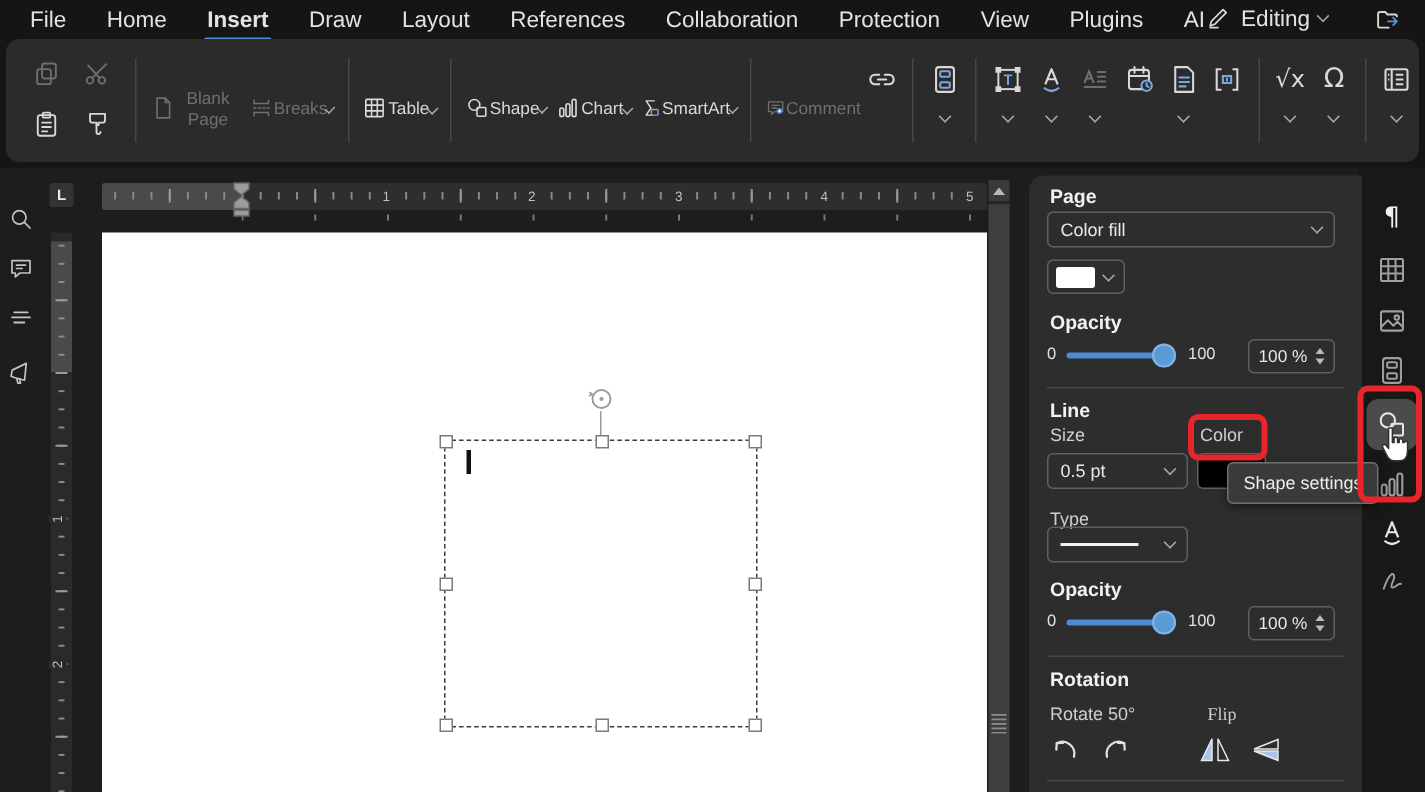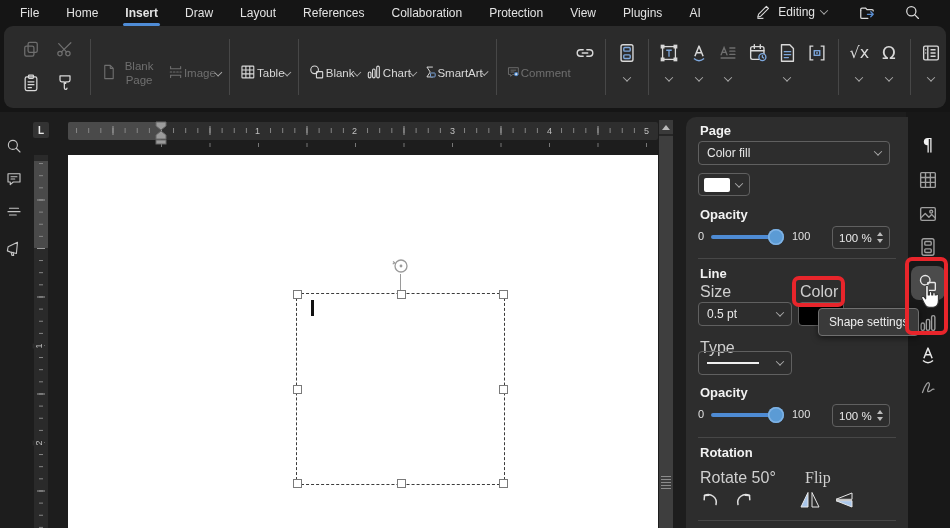--- a/index.html
+++ b/index.html
@@ -1,21 +1,21 @@
 <!DOCTYPE html>
 <html><head>
 <meta charset="utf-8">
 <style>
   html,body{margin:0;padding:0;background:#151515;width:950px;height:528px;overflow:hidden;
     font-family:"Liberation Sans","DejaVu Sans",sans-serif;-webkit-font-smoothing:antialiased;}
   .app{position:relative;width:950px;height:528px;color:#e8e8e8;}
 
   
   .menubar{position:absolute;left:0;top:0;width:950px;height:26px;display:flex;align-items:center;
-    font-size:12px;color:#e3e3e3;}
+    font-size:15px;color:#e3e3e3;}
   .mi{position:relative;margin-left:27px;cursor:default;white-space:nowrap;}
   .mi:first-child{margin-left:20px;}
   .mi.active{font-weight:bold;}
   .mi.active::after{content:"";position:absolute;left:-2px;right:-2px;bottom:-6px;height:3px;
     border-radius:2px;background:#4f8cd6;}
   .mb-right{margin-left:auto;display:flex;align-items:flex-start;padding-right:28px;}
   .editing{display:flex;align-items:center;gap:6px;}
   .mb-ic{display:inline-flex;width:18px;height:18px;}
   .chev{display:inline-block;width:5px;height:5px;border-right:1.4px solid #a9a9a9;
     border-bottom:1.4px solid #a9a9a9;transform:rotate(45deg) translate(-1px,-1px);}
@@ -74,21 +74,21 @@
   .sbtn{position:absolute;left:0;top:0;width:14px;height:14px;background:#3a3a3a;display:flex;align-items:center;justify-content:center;}
   .sbtn::after{content:"";width:0;height:0;border-left:4px solid transparent;border-right:4px solid transparent;border-bottom:5px solid #b9b9b9;}
   .sthumb{position:absolute;left:0;top:16px;bottom:0;width:14px;background:#3e3e3e;}
   .sgrip{position:absolute;left:2px;top:356px;width:10px;height:13px;
     background-image:linear-gradient(to bottom,#8c8c8c 0 1px,transparent 1px);background-size:10px 3px;background-repeat:repeat-y;}
 
   
   .panel{position:absolute;left:686px;top:5px;width:222px;height:411px;background:#2d2d2d;
     border-radius:10px 0 0 0;z-index:10;font-size:12px;color:#cfcfcf;}
   .ptitle{position:absolute;left:14px;font-size:13px;font-weight:bold;color:#f2f2f2;}
-  .plabel{position:absolute;font-size:16px;color:#cfcfcf;}
+  .plabel{position:absolute;font-size:12px;color:#cfcfcf;}
   .dropdown{position:absolute;border:1px solid #606060;border-radius:4px;display:flex;align-items:center;
     padding:0 8px;box-sizing:border-box;color:#e8e8e8;font-size:12px;}
   .dropdown .chev{margin-left:auto;}
   .swbtn{position:absolute;border:1px solid #606060;border-radius:4px;display:flex;align-items:center;
     padding:0 5px;box-sizing:border-box;gap:6px;}
   .sw{width:26px;height:14px;border-radius:2px;}
   .divider{position:absolute;left:12px;right:12px;height:1px;background:#474747;}
   .slr0,.slr100{position:absolute;font-size:11px;color:#e0e0e0;}
   .track{position:absolute;height:4px;border-radius:2px;background:#4e8bd4;}
   .thumb{position:absolute;width:16px;height:16px;border-radius:50%;background:#5b9bd5;
@@ -201,21 +201,21 @@
         </span>
       <span class="tbl">Blank Page</span>
     </div>
     <div class="tb-big dim">
       <span class="tbi">
           <svg viewBox="0 0 24 24" fill="none" stroke="currentColor" stroke-width="1.5" stroke-linecap="round">
             <path d="M5 4.5v3h14v-3M5 19.5v-3h14v3"></path>
             <path d="M4.5 12h2.2M9 12h2.2M13.5 12h2.2M18 12h1.8"></path>
           </svg>
         </span>
-      <span class="tbl">Image</span>
+      <span class="tbl">Breaks</span>
       <span class="chev"></span>
     </div>
     <div class="tb-div"></div>
 
     <div class="tb-big">
       <span class="tbi">
           <svg viewBox="0 0 24 24" fill="none" stroke="currentColor" stroke-width="1.5">
             <rect x="4" y="4" width="16" height="16" rx="1"></rect>
             <path d="M4 9.3h16M4 14.6h16M9.3 4v16M14.6 4v16"></path>
           </svg>
@@ -225,21 +225,21 @@
     </div>
     <div class="tb-div"></div>
 
     <div class="tb-big">
       <span class="tbi">
           <svg viewBox="0 0 24 24" fill="none" stroke="currentColor" stroke-width="1.5">
             <circle cx="9" cy="9" r="5.2"></circle>
             <rect x="11.5" y="11.5" width="8.5" height="8.5" rx="1"></rect>
           </svg>
         </span>
-      <span class="tbl">Blank</span>
+      <span class="tbl">Shape</span>
       <span class="chev"></span>
     </div>
     <div class="tb-big">
       <span class="tbi">
           <svg viewBox="0 0 24 24" fill="none" stroke="currentColor" stroke-width="1.5">
             <rect x="4.5" y="12" width="3.6" height="8" rx="1.8"></rect>
             <rect x="10.2" y="8" width="3.6" height="12" rx="1.8"></rect>
             <rect x="15.9" y="4" width="3.6" height="16" rx="1.8"></rect>
           </svg>
         </span>

